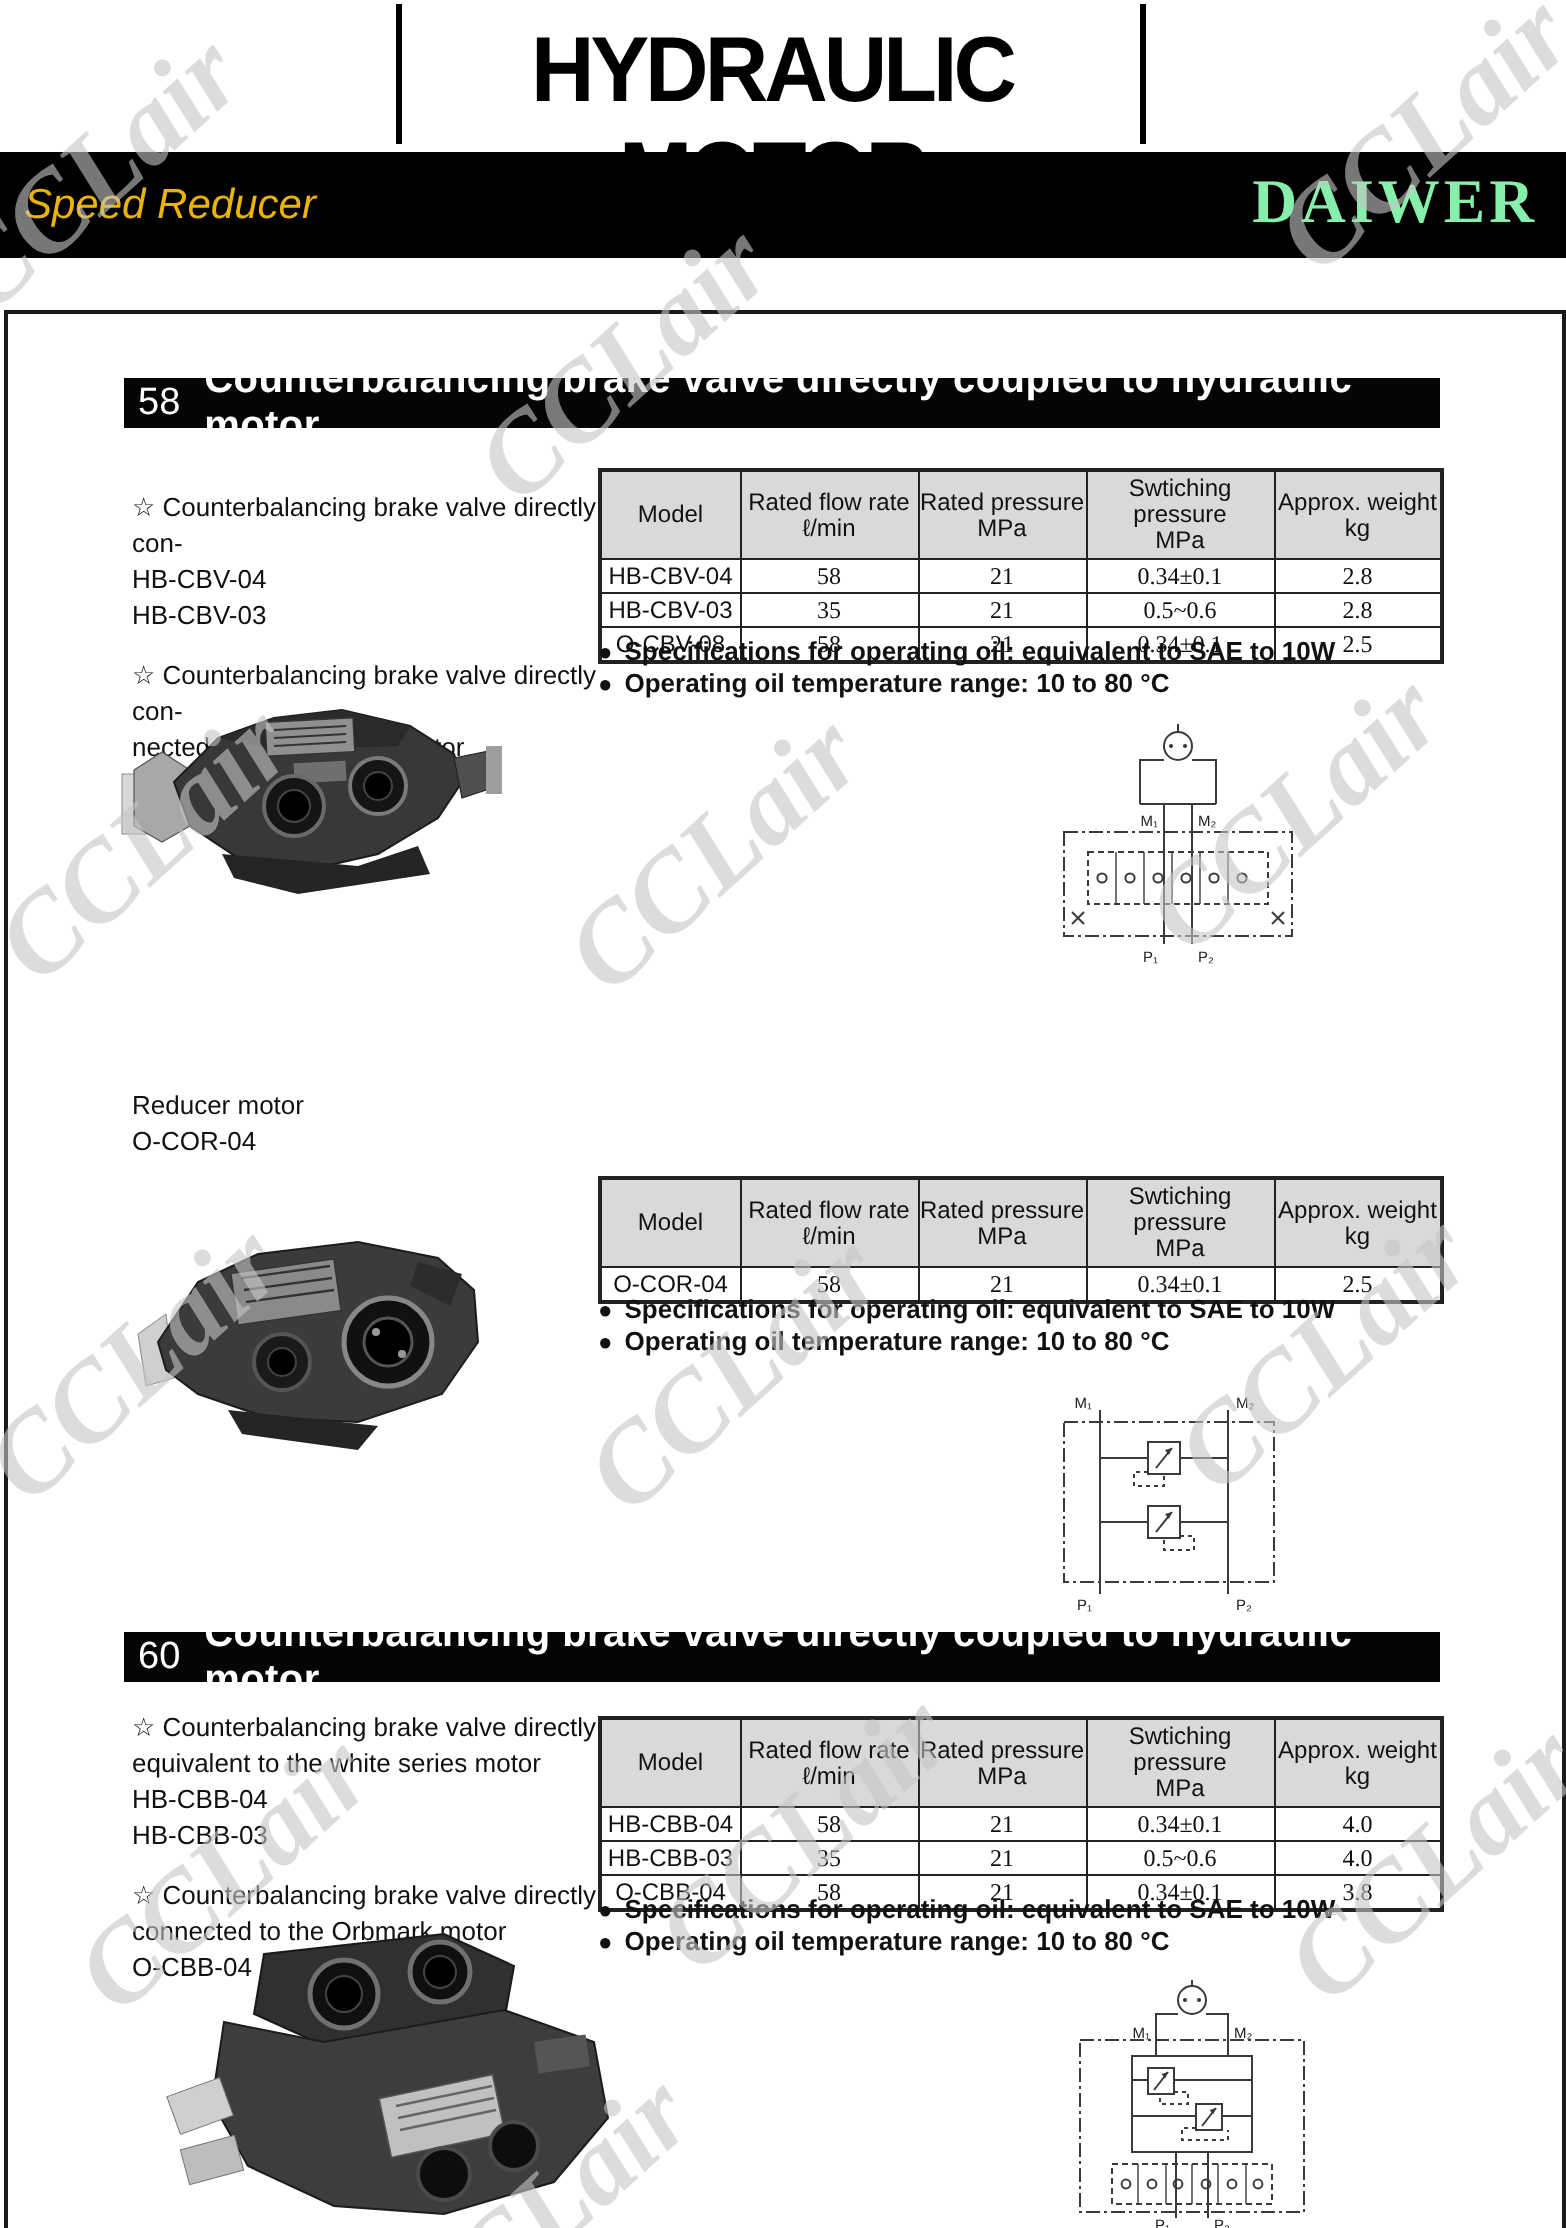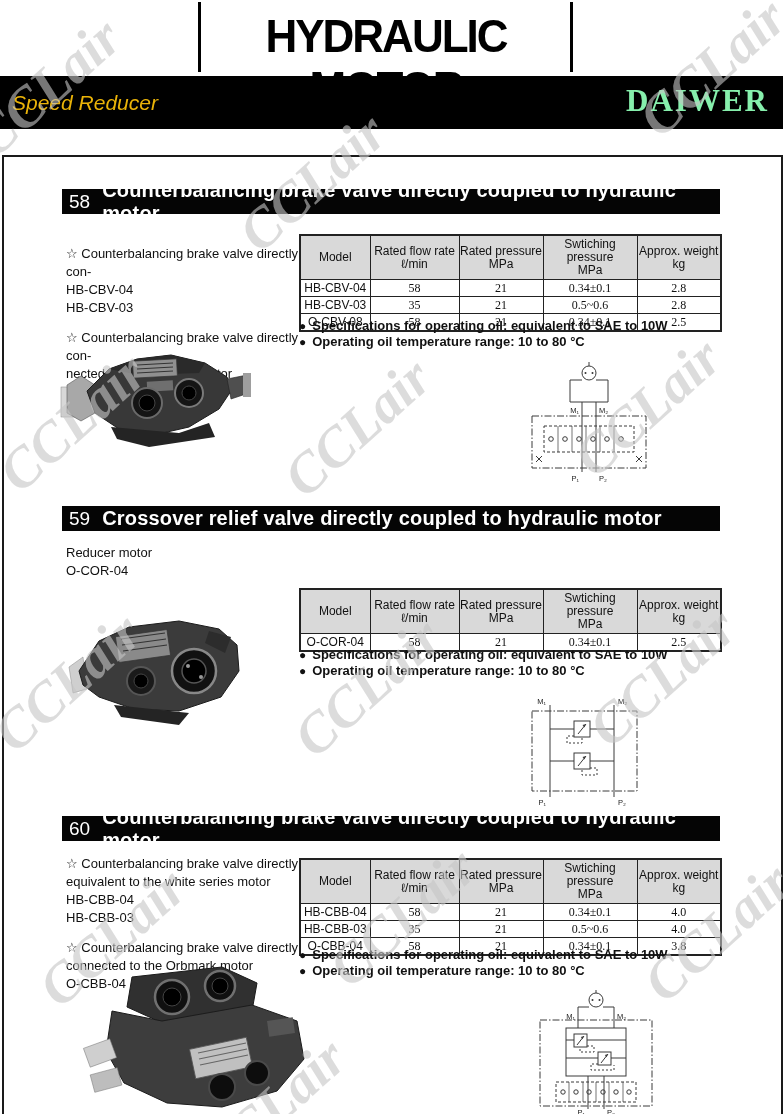--- a/index.html
+++ b/index.html
@@ -202,24 +202,20 @@
           <line x1="28" y1="96" x2="22" y2="102"></line>
         <line x1="122" y1="96" x2="128" y2="102"></line>
           <line x1="128" y1="96" x2="122" y2="102"></line>
       </g>
       <text x="65" y="53" text-anchor="end">M₁</text>
       <text x="85" y="53" text-anchor="start">M₂</text>
       <text x="65" y="121" text-anchor="end">P₁</text>
       <text x="85" y="121" text-anchor="start">P₂</text>
     </svg>
 
-    <div class="section-bar" style="top:349px">
-      <span class="sec-num">59</span>
-      <span class="sec-title">Crossover relief valve directly coupled to hydraulic motor</span>
-    </div>
 
     <div class="desc" style="top:387px">
       <div class="desc-line">Reducer motor</div>
       <div class="desc-line">O-COR-04</div>
     </div>
 
     <table class="spec-table" style="left:295px; top:431px">
       <colgroup>
           <col class="col-model">
           <col class="col-flow">

